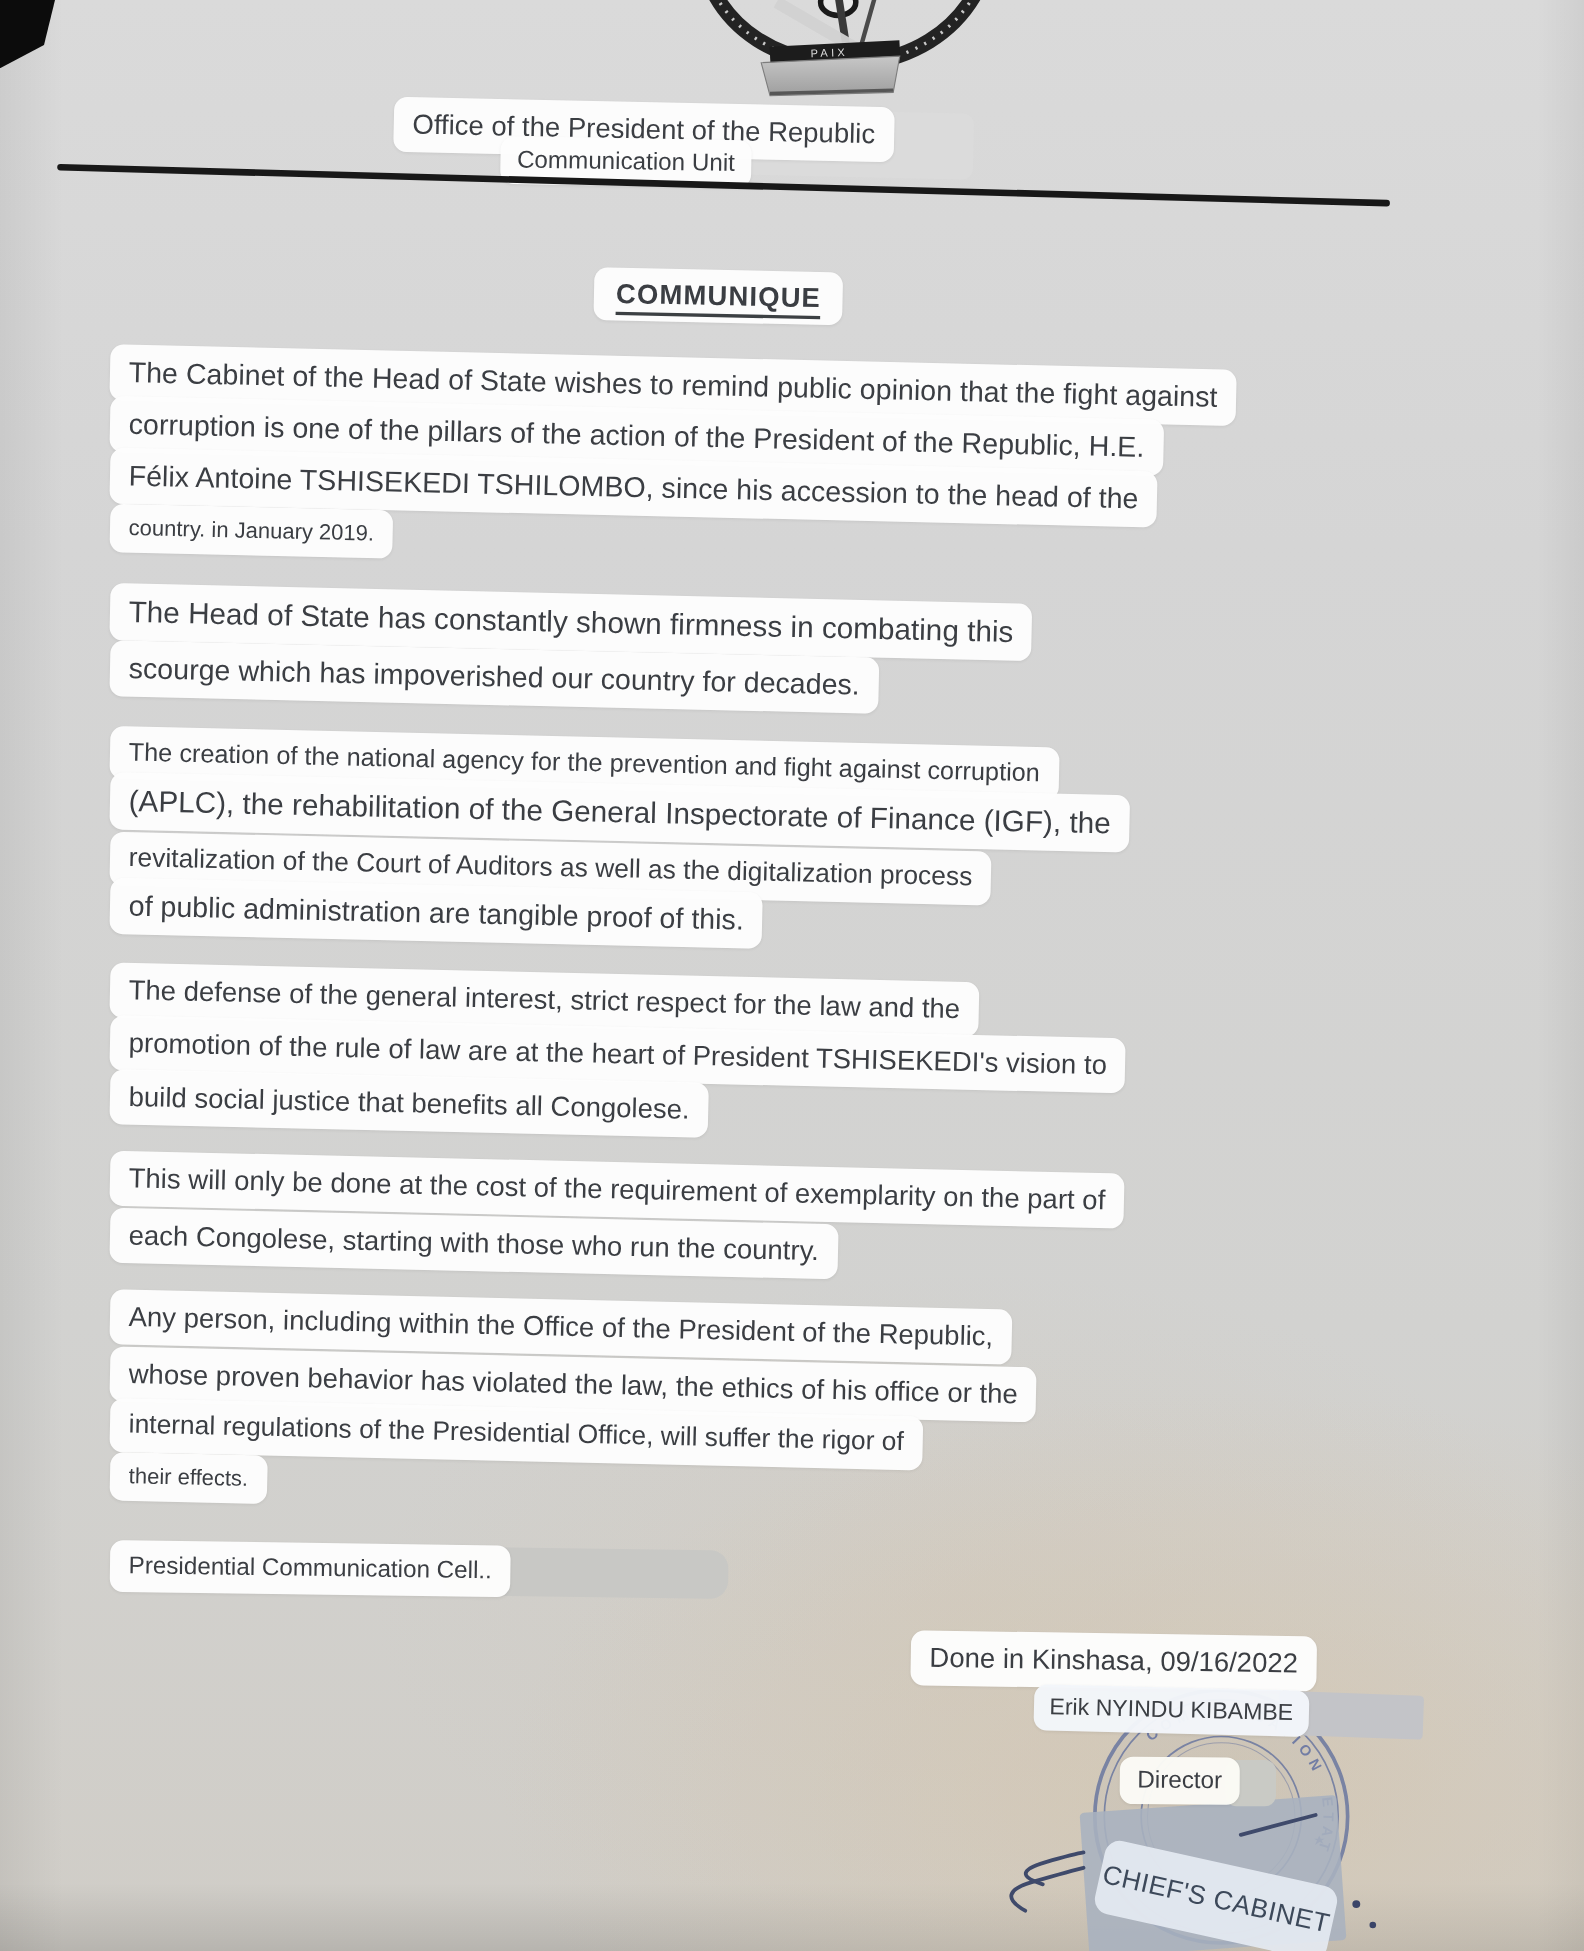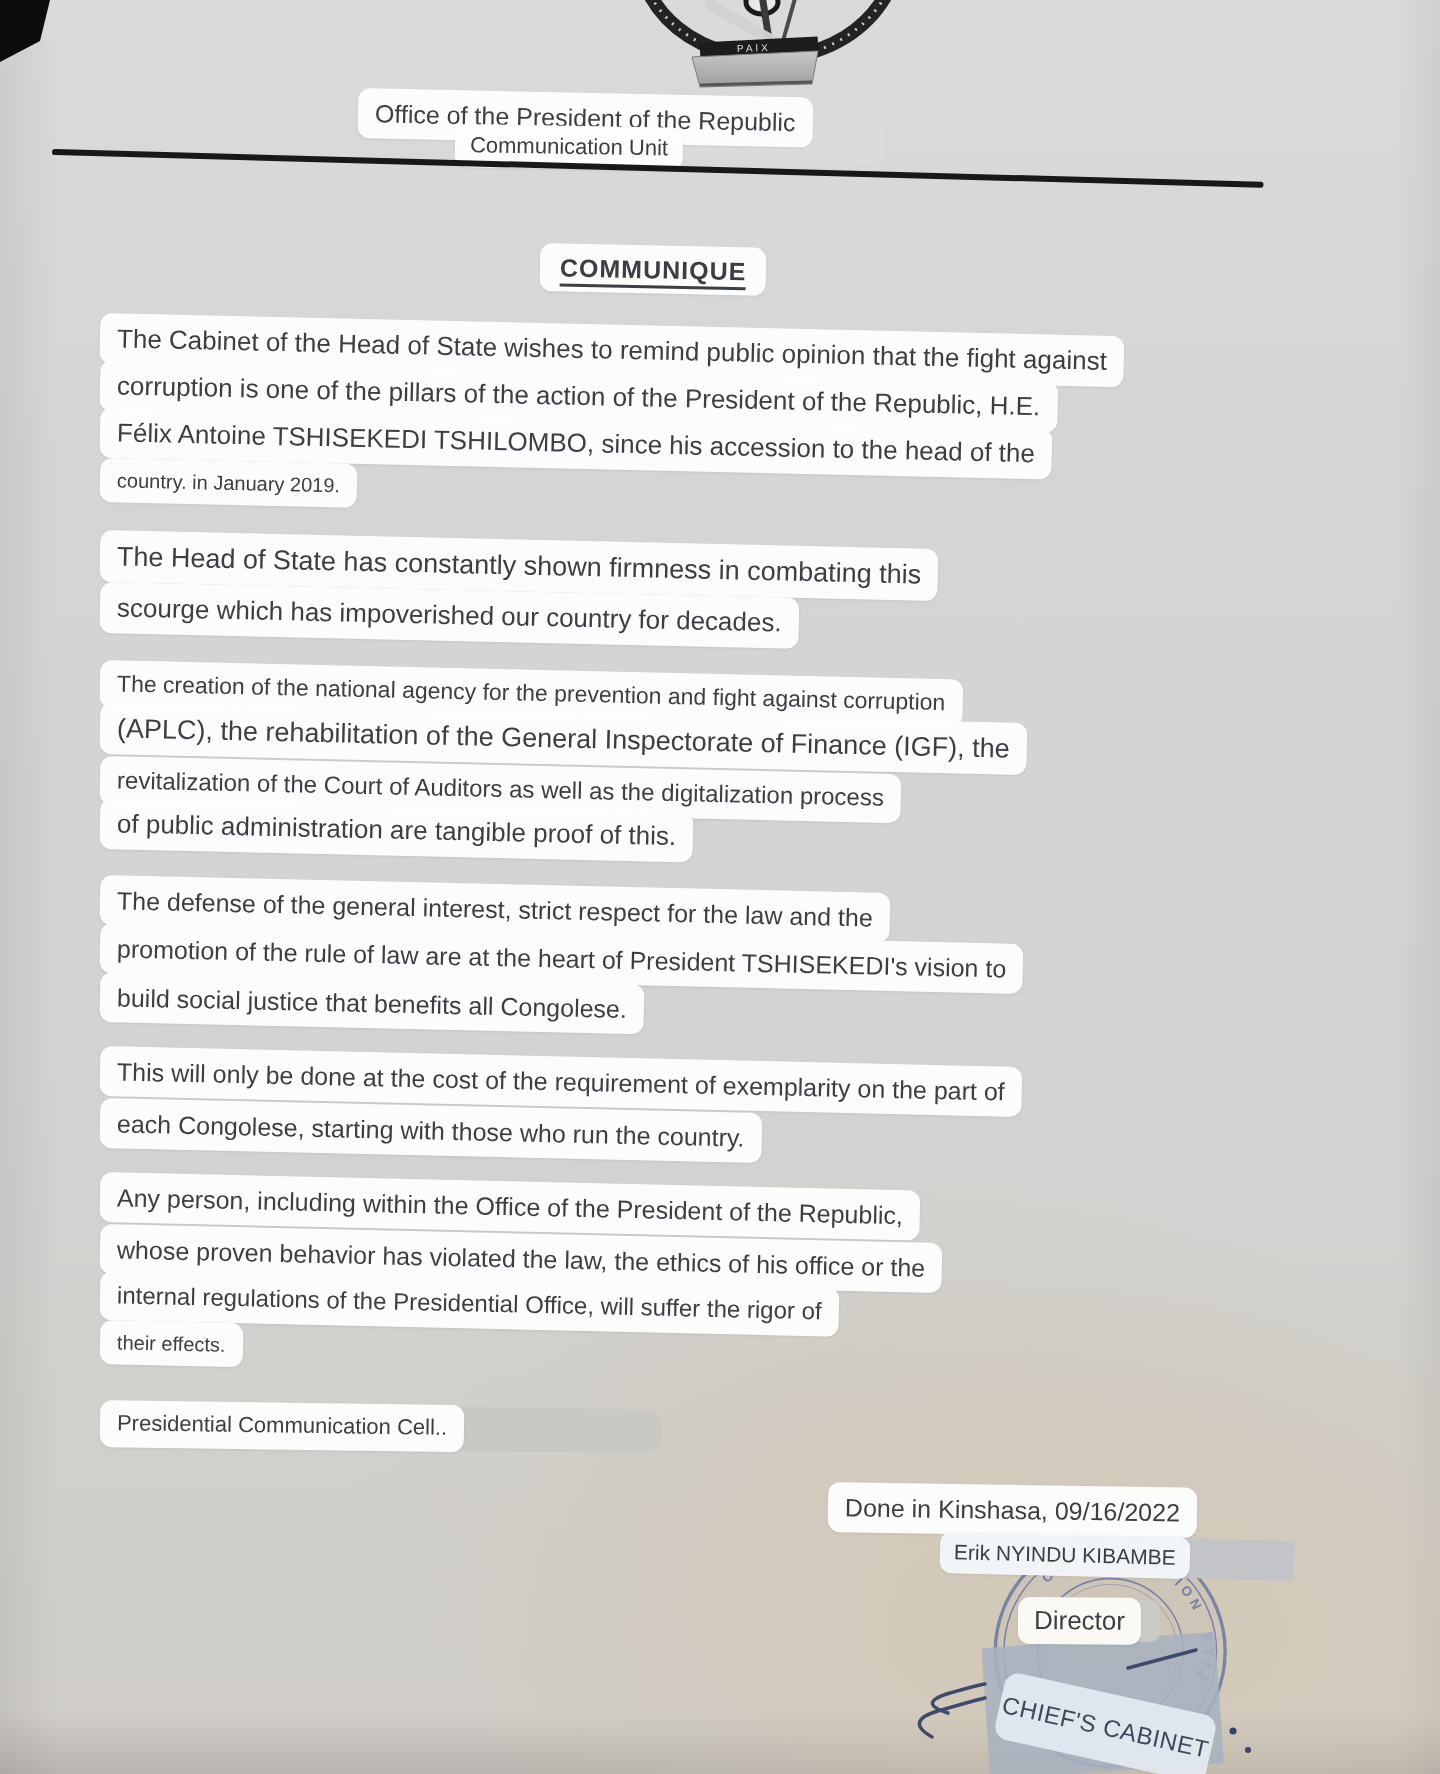--- a/index.html
+++ b/index.html
@@ -23,21 +23,21 @@
   .ghost{position:absolute;transform-origin:left center;}
   .title-main{left:358px;top:88px;font-size:25px;transform:rotate(1.2deg);}
   .title-sub{left:455px;top:124px;font-size:22px;transform:rotate(.9deg);padding:9px 15px;}
   .communique{left:540px;top:243px;font-size:25px;font-weight:bold;letter-spacing:1px;
     transform:rotate(1.2deg);padding:10px 20px;}
   .communique span{border-bottom:3px solid #3c4043;padding-bottom:2px;}
   .cell-note{left:100px;top:1400px;font-size:22px;transform:rotate(.8deg);}
   .done-line{left:828px;top:1482px;font-size:25px;transform:rotate(.9deg);}
   .signer-name{left:940px;top:1531px;font-size:21px;background:rgba(243,246,250,.97);
     transform:rotate(1.4deg);padding:9px 14px;}
-  .signer-title{left:1018px;top:1597px;font-size:26px;background:rgba(251,251,246,.97);
+  .signer-title{left:1018px;top:1597px;font-size:22px;background:rgba(251,251,246,.97);
     transform:rotate(.4deg);padding:9px 16px;}
   .cabinet-gray{left:986px;top:1648px;width:234px;height:132px;background:#a9b2bf;opacity:.88;
     border-radius:4px;transform:rotate(-4deg);}
   .cabinet-box{position:absolute;left:1000px;top:1670px;width:216px;height:68px;
     background:rgba(228,234,241,.93);border-radius:14px;transform:rotate(12.5deg);
     transform-origin:left center;display:flex;align-items:center;justify-content:center;
     font-size:24px;color:#3d495a;letter-spacing:.5px;white-space:nowrap;}
   .ghost-office{left:645px;top:98px;width:240px;height:60px;background:#dbdbdb;border-radius:10px;transform:rotate(1.3deg);}
   .ghost-cell{left:402px;top:1406px;width:260px;height:44px;background:#c8c8c5;border-radius:16px;transform:rotate(.8deg);}
   .ghost-erik{left:1162px;top:1537px;width:132px;height:40px;background:#c3c4c8;border-radius:4px;transform:rotate(2deg);}

